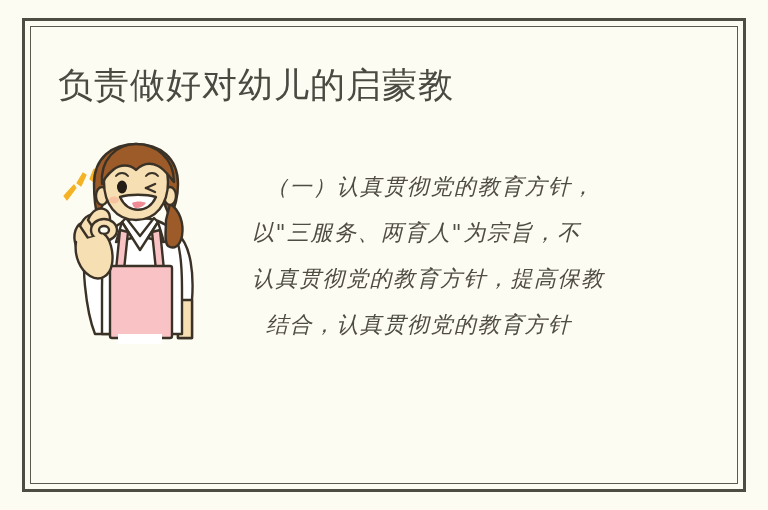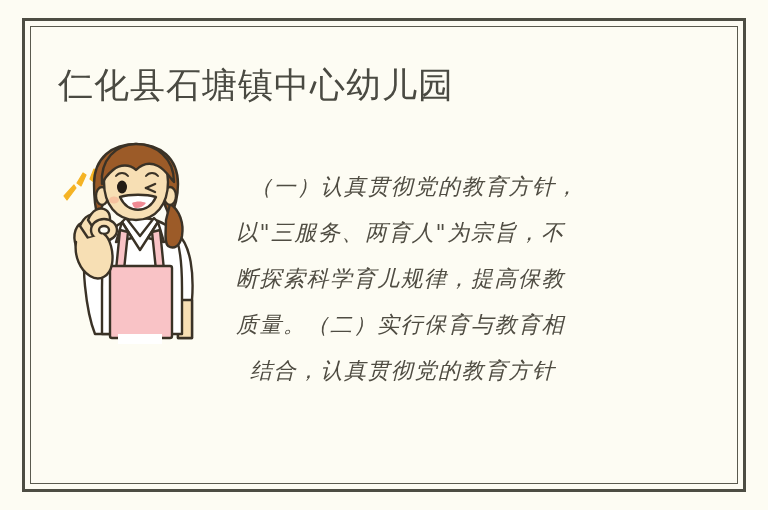--- a/index.html
+++ b/index.html
@@ -48,21 +48,21 @@
     letter-spacing: 1px;
     color: #4a4a42;
     font-family: "Liberation Sans", "DejaVu Sans", sans-serif;
     font-weight: 400;
     white-space: nowrap;
   }
 
   
   .body-text {
     position: absolute;
-    left: 236px;
+    left: 252px;
     top: 164px;
     width: 424px;
     font-family: "DejaVu Serif", "Liberation Serif", serif;
     font-size: 22px;
     line-height: 46px;
     color: #4f4c42;
     letter-spacing: 1.5px;
     font-style: italic;
   }
   .body-text .ln {
@@ -82,21 +82,21 @@
   .illus svg { display: block; width: 100%; height: 100%; }
 </style>
 </head>
 <body>
 
 <div class="page">
 
   <div class="frame-outer"></div>
   <div class="frame-inner"></div>
 
-  <div class="title">仁化县石塘镇中心幼儿园</div>
+  <div class="title">负责做好对幼儿的启蒙教</div>
 
   <div class="illus">
     <svg viewBox="0 0 150 212" xmlns="http://www.w3.org/2000/svg">
       <g stroke="#3a3226" stroke-width="2.4" stroke-linecap="round" stroke-linejoin="round">
 
         <g fill="#f5b324" stroke="#f5b324" stroke-width="1.2">
           <path d="M6 58 L16 47 L18 50 L9 62 Z"></path>
           <path d="M19 45 L25 35 L28 37 L23 48 Z"></path>
           <path d="M32 41 L36 31 L39 33 L36 44 Z"></path>
         </g>
@@ -156,18 +156,17 @@
           <path d="M18 104 C16 118 22 132 32 138 C42 144 52 138 54 126 C56 114 52 100 46 96" fill="#f7dfb4"></path>
         </g>
 
       </g>
     </svg>
   </div>
 
   <div class="body-text">
     <span class="ln indent">（一）认真贯彻党的教育方针，</span>
     <span class="ln">以"三服务、两育人"为宗旨，不</span>
-    <span class="ln">断探索科学育儿规律，提高保教</span>
-    <span class="ln">质量。（二）实行保育与教育相</span>
+    <span class="ln">认真贯彻党的教育方针，提高保教</span>
     <span class="ln indent">结合，认真贯彻党的教育方针</span>
   </div>
 
 </div>
 
 </body></html>

